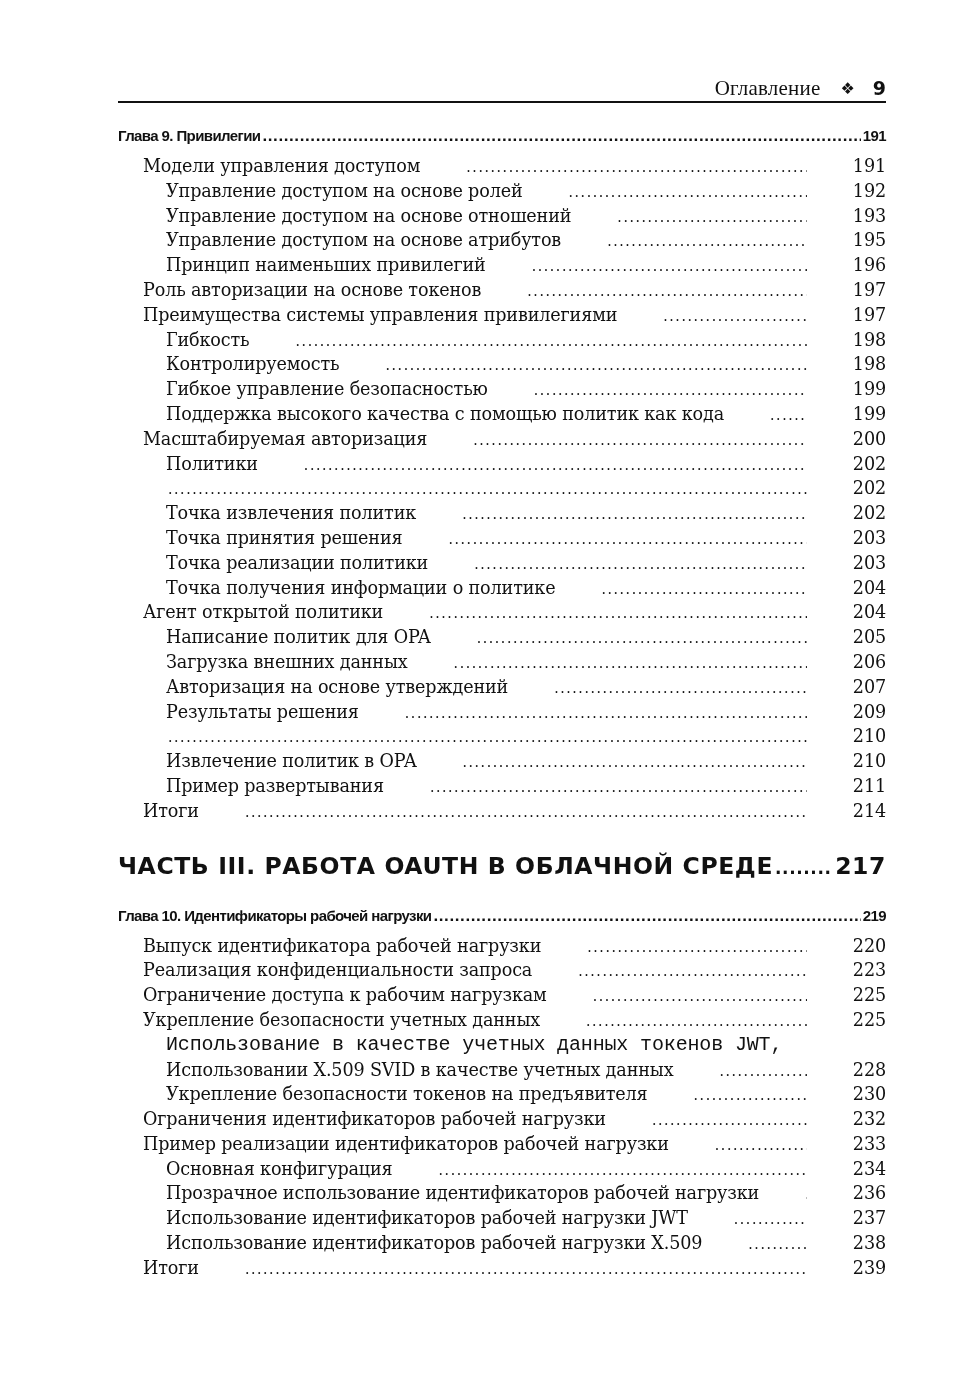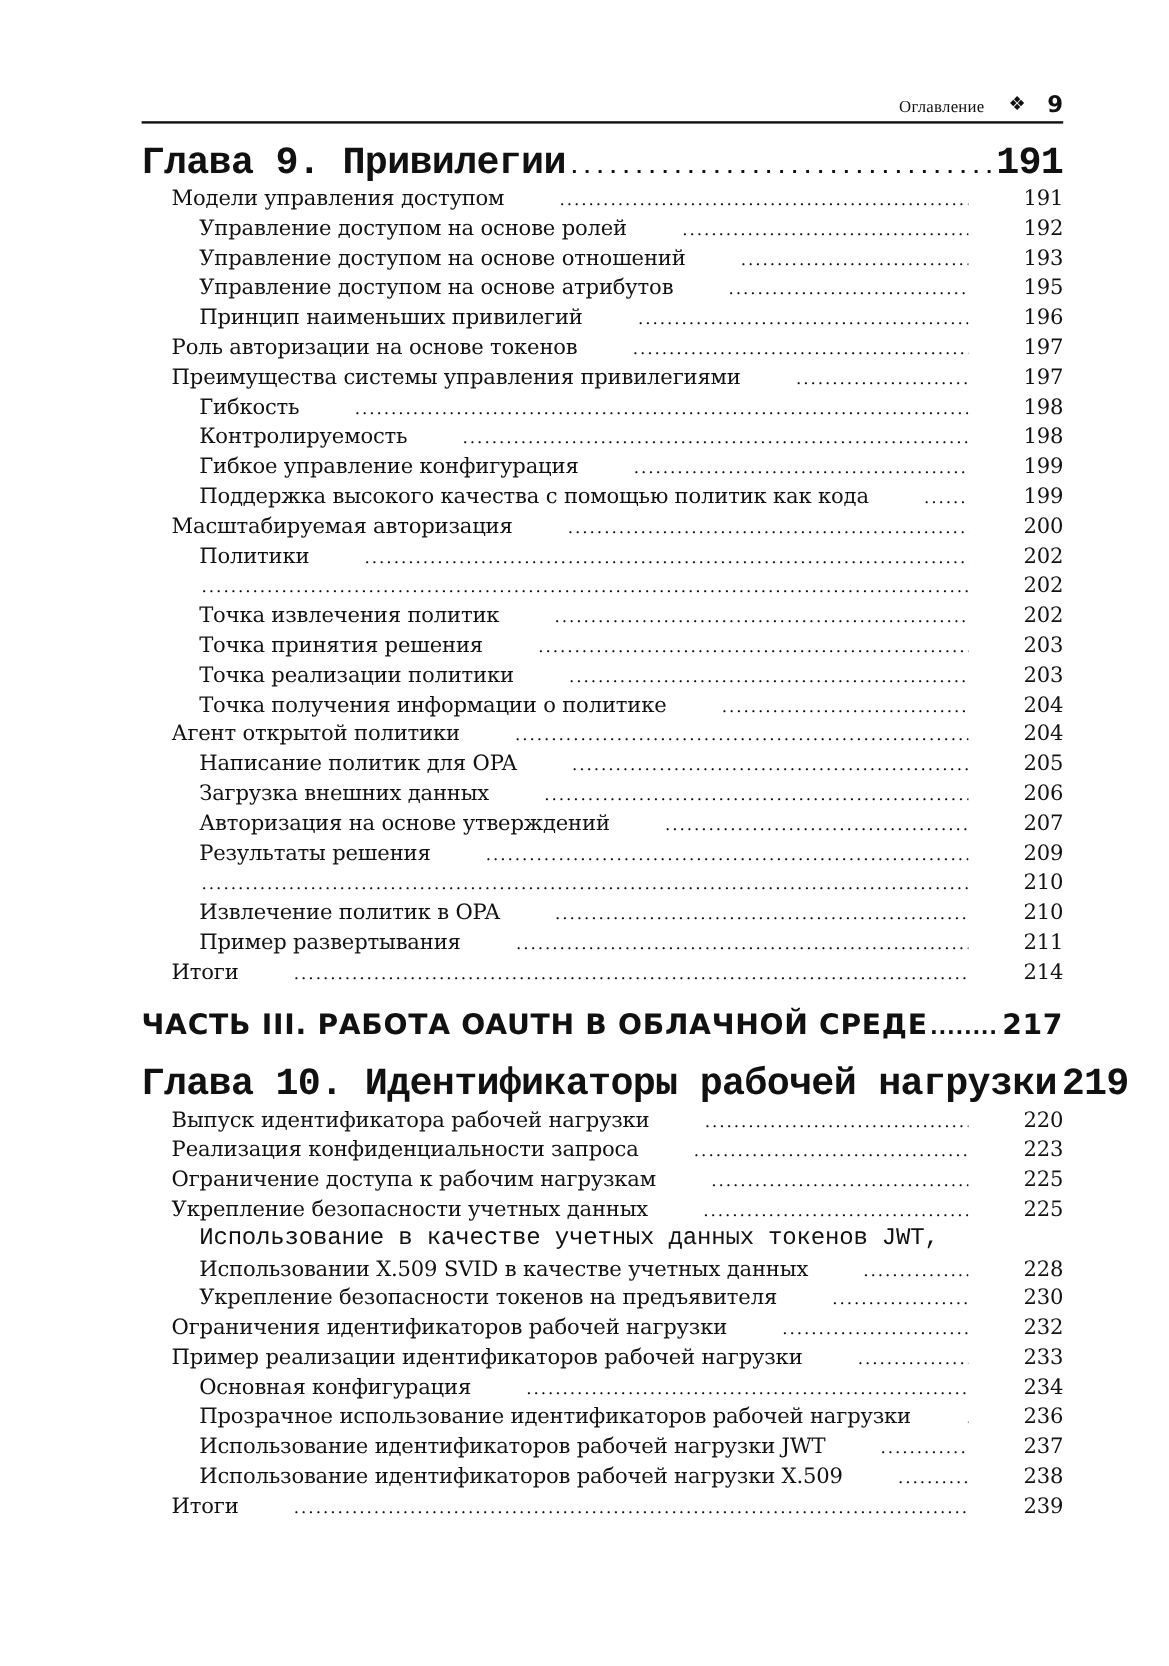--- a/index.html
+++ b/index.html
@@ -1,38 +1,38 @@
 <!DOCTYPE html>
 <html><head>
 <meta charset="utf-8">
 <style>
   html, body { margin: 0; padding: 0; background: #ffffff; }
   body { width: 974px; height: 1388px; position: relative; overflow: hidden; color: #111; }
   .page { position: absolute; left: 118px; top: 0; width: 768px; }
   .running-head { position: absolute; top: 76px; right: 0; height: 24px; display: flex; align-items: baseline; gap: 0; font-family: "DejaVu Serif", serif; font-size: 19px; }
-  .rh-title { font-family: "Liberation Serif", serif; font-size: 14px; letter-spacing: 0.2px; }
+  .rh-title { font-family: "Liberation Serif", serif; font-size: 21px; letter-spacing: 0.2px; }
   .rh-orn { margin: 0 18px 0 20px; font-size: 16px; position: relative; top: -1px; }
   .rh-num { font-family: "DejaVu Sans", sans-serif; font-weight: bold; font-size: 19px; }
   .rule { position: absolute; top: 101px; left: 0; width: 768px; height: 2px; background: #111; }
 
   .toc { position: absolute; top: 118px; left: 0; width: 768px; }
   .row { display: flex; align-items: baseline; white-space: nowrap; }
   .row .t { flex: 0 0 auto; }
   .row .lead { flex: 1 1 auto; overflow: hidden; margin: 0 2px; position: relative; }
   .row .lead::after { content: "........................................................................................................................................................................................................................"; letter-spacing: 1.2px; }
   .row .p { flex: 0 0 auto; }
 
   .entry { font-family: "DejaVu Serif", serif; font-size: 17.6px; line-height: 24.8px; height: 24.8px; letter-spacing: -0.15px; gap: 44px; }
   .entry .lead::after { font-size: 14px; letter-spacing: 1.6px; }
   .l1 { padding-left: 25px; }
   .l2 { padding-left: 48px; }
 
-  .chapter { font-family: Liberation Mono, monospace; font-weight: bold; font-size: 32px; line-height: 36px; height: 36px; letter-spacing: -0.6px; }
+  .chapter { font-family: Liberation Sans, sans-serif; font-weight: bold; font-size: 15px; line-height: 36px; height: 36px; letter-spacing: -0.6px; }
   .chapter .lead::after { font-size: 17px; letter-spacing: 0.6px; }
-  .part { font-family: "DejaVu Sans", sans-serif; font-weight: bold; font-size: 23.5px; line-height: 36px; height: 36px; letter-spacing: 0.6px; margin-top: 12px; }
+  .part { font-family: "DejaVu Sans", sans-serif; font-weight: bold; font-size: 23.5px; line-height: 36px; height: 36px; letter-spacing: 0.6px; margin-top: 24px; }
   .part .lead::after { font-size: 17px; letter-spacing: 0.6px; }
   .gap-after-part { height: 14px; }
 
   .wrap-first { font-family: Liberation Mono, monospace; font-size: 20px; line-height: 24.8px; height: 24.8px; padding-left: 48px; white-space: nowrap; letter-spacing: -0.15px; }
 </style>
 </head>
 <body>
 
 <div class="page">
   <div class="running-head">
@@ -89,21 +89,21 @@
           <span class="t">Гибкость</span>
           <span class="lead"></span>
           <span class="p">198</span>
         </div>
         <div class="row entry l2">
           <span class="t">Контролируемость</span>
           <span class="lead"></span>
           <span class="p">198</span>
         </div>
         <div class="row entry l2">
-          <span class="t">Гибкое управление конфигурация</span>
+          <span class="t">Гибкое управление безопасностью</span>
           <span class="lead"></span>
           <span class="p">199</span>
         </div>
         <div class="row entry l2">
           <span class="t">Поддержка высокого качества с помощью политик как кода</span>
           <span class="lead"></span>
           <span class="p">199</span>
         </div>
         <div class="row entry l1">
           <span class="t">Масштабируемая авторизация</span>

